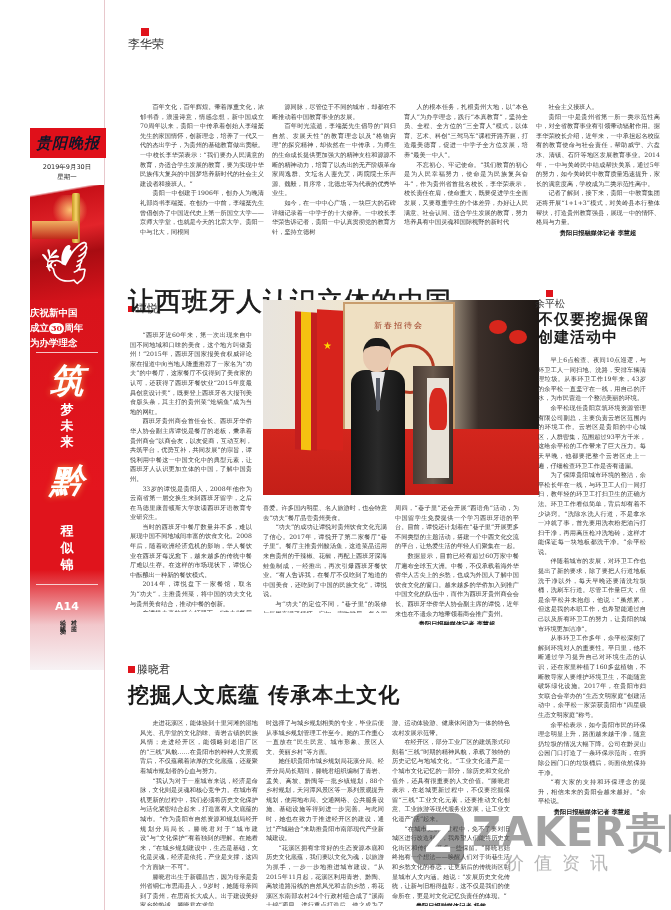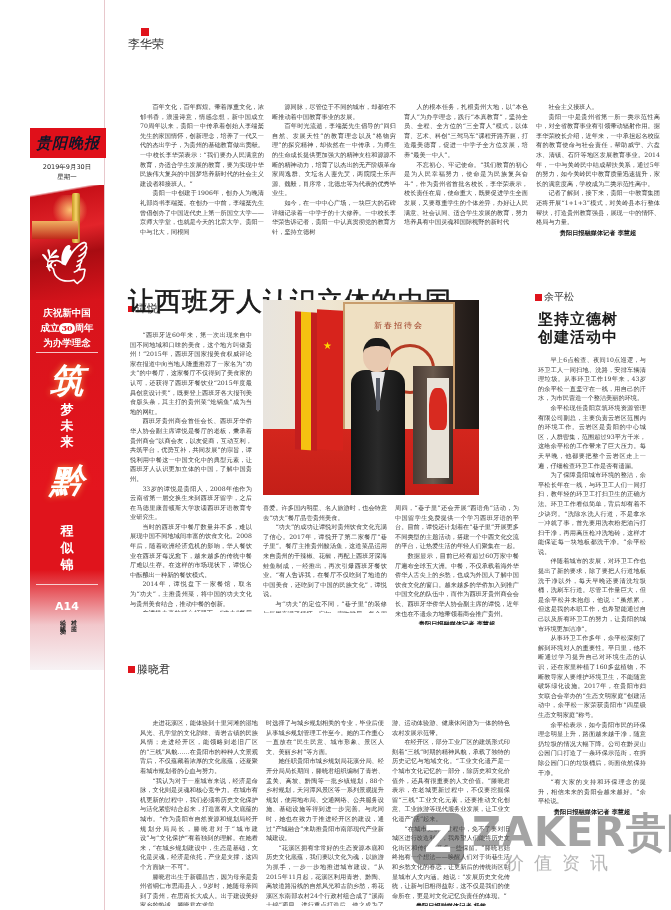--- a/index.html
+++ b/index.html
@@ -14,21 +14,21 @@
     background: linear-gradient(170deg, #fff 0%, #fff 8%, #c81018 10%, #e3242a 40%, #a80c12 60%, #d9141c 100%); overflow: hidden; }
   .hero-img .tower { position: absolute; left: 42px; top: 8px; width: 8px; height: 50px; background: linear-gradient(90deg, #c89a20, #f6d46a, #b0801a); border-radius: 2px; }
   .hero-img .glow { position: absolute; left: 20px; top: 10px; width: 40px; height: 30px; background: radial-gradient(circle, rgba(255,210,120,0.9), rgba(255,150,60,0) 70%); }
   .hero-img .gate { position: absolute; left: 2px; top: 36px; width: 46px; height: 18px; background: linear-gradient(180deg, #f0b060, #c02a1a); }
   .hero-img .dove { position: absolute; left: 12px; top: 60px; font-size: 40px; color: #fff; line-height: 40px; transform: rotate(-10deg); }
   .red-panel { position: absolute; left: 30px; top: 300px; width: 74px; height: 190px;
     background: linear-gradient(180deg, #d8131b 0%, #e4151e 100%); }
   .red-panel-2 { position: absolute; left: 30px; top: 490px; width: 74px; height: 80px; background: #e0141c; }
   .fade-panel { position: absolute; left: 30px; top: 570px; width: 74px; height: 100px;
     background: linear-gradient(180deg, #e0141c 0%, #f2c8cc 55%, #f7f2f4 100%); }
-  .special-title { position: absolute; left: 30px; top: 305px; width: 74px; text-align: center; color: #fff;
+  .special-title { position: absolute; left: 30px; top: 305px; width: 74px; text-align: left; color: #fff;
     font-family: "DejaVu Serif", serif; font-weight: bold; font-size: 9.5px; line-height: 15px; }
   .special-title .num70 { display: inline-block; background: #fff; color: #e0141c; border-radius: 6px; padding: 0 2px; font-size: 8px; line-height: 11px; }
   .divider-w { position: absolute; left: 36px; width: 62px; height: 1px; background: rgba(255,255,255,0.75); }
   .calli-big { position: absolute; left: 30px; width: 74px; text-align: center; color: #fff;
     font-family: "DejaVu Serif", serif; font-weight: bold; font-style: italic; font-size: 34px; line-height: 40px;
     text-shadow: 0 0 6px rgba(255,200,80,0.7); }
   .calli-small { position: absolute; left: 30px; width: 74px; text-align: center; color: #fff;
     font-family: "DejaVu Serif", serif; font-weight: bold; font-size: 13px; line-height: 15px; }
   .page-num { position: absolute; left: 30px; top: 600px; width: 74px; text-align: center; color: #fff; font-weight: bold; font-size: 11px; }
   .editors { position: absolute; top: 615px; writing-mode: vertical-rl; font-size: 6px; color: #222; line-height: 8px; }
@@ -37,21 +37,21 @@
   .main { position: absolute; left: 110px; top: 0; width: 561px; height: 910px; }
   .byline { position: absolute; display: flex; align-items: center; font-size: 11px; color: #333; }
   .byline .sq { display: inline-block; width: 7px; height: 7px; background: #e0141c; margin-right: 2px; }
   .headline { position: absolute; font-weight: bold; color: #1a1a1a; white-space: nowrap; letter-spacing: 1px; }
 
   .cols { position: absolute; display: flex; gap: 8px; }
   .col { font-family: "DejaVu Serif", serif; font-size: 6.2px; line-height: 9.6px; color: #3a3a3a; text-align: justify; overflow: hidden; }
   .col p { text-indent: 2em; }
   .credit { font-family: "DejaVu Sans", sans-serif; font-weight: bold; font-size: 6.2px; text-align: center; color: #222; margin-top: 1px; }
 
-  .photo { position: absolute; left: 153px; top: 300px; width: 216px; height: 195px; overflow: hidden;
+  .photo { position: absolute; left: 153px; top: 300px; width: 276px; height: 195px; overflow: hidden;
     background: #f0abfc; }
   .photo .wall { position: absolute; left: 0; top: 0; width: 100%; height: 70%; background: linear-gradient(90deg, #e8e4de 0%, #efe6d2 30%, #eadcc0 60%, #3b2f2a 78%, #1e1815 100%); }
   .photo .banner { position: absolute; left: 80px; top: 2px; width: 112px; height: 140px; background: #efe0c2; border: 2px solid #c89d6d; }
   .photo .banner-title { position: absolute; left: 0; top: 16px; width: 100%; text-align: center; font-family: "DejaVu Serif", serif; font-size: 8px; color: #9b3a22; letter-spacing: 2px; }
   .photo .medallion { position: absolute; left: 40px; top: 40px; width: 50px; height: 50px; border-radius: 50%; border: 3px solid #b53b24; }
   .photo .floor { position: absolute; left: 0; bottom: 0; width: 100%; height: 34%; background: linear-gradient(180deg, #d4261d 0%, #c41f18 100%); }
   .photo .flag-es { position: absolute; left: 32px; top: 12px; width: 22px; height: 138px; background: linear-gradient(90deg, #c31e1e 0 28%, #f5c211 28% 72%, #c31e1e 72%); transform: skewY(4deg); }
   .photo .flag-cn { position: absolute; left: 54px; top: 10px; width: 26px; height: 140px; background: #d7231c; transform: skewY(3deg); }
   .photo .flag-cn .star { position: absolute; left: 6px; top: 30px; color: #ffd400; font-size: 10px; }
   .photo .person-body { position: absolute; left: 88px; top: 70px; width: 54px; height: 125px; background: linear-gradient(90deg, #141414, #2a2a2a, #141414); border-radius: 14px 14px 0 0; }
@@ -187,45 +187,46 @@
       <p>“功夫”的成功让谭悦对贵州饮食文化充满了信心。2017年，谭悦开了第二家餐厅“巷子里”。餐厅主推贵州酸汤鱼，这道菜品运用来自贵州的干辣椒、花椒，再配上西班牙深海鲑鱼制成，一经推出，再次引爆西班牙餐饮业。“有人告诉我，在餐厅不仅吃到了地道的中国美食，还吃到了中国的民族文化”，谭悦说。</p>
       <p>与“功夫”的定位不同，“巷子里”的装修与氛围充满了情怀，宛如一家咖啡厅。每个周末，谭悦都会在“巷子里”举办民谣音乐会，与当地人分享两国不同的音乐。每</p>
     </div>
     <div class="col" style="width:124px; height:122px;">
       <p style="text-indent:0">周四，“巷子里”还会开展“西语角”活动，为中国留学生免费提供一个学习西班牙语的平台。目前，谭悦还计划着在“巷子里”开展更多不同类型的主题活动，搭建一个中西文化交流的平台，让热爱生活的年轻人们聚集在一起。</p>
       <p>数据显示，目前已经有超过60万家中餐厅遍布全球五大洲。中餐，不仅承载着海外华侨华人舌尖上的乡愁，也成为外国人了解中国饮食文化的窗口。越来越多的华侨加入到推广中国文化的队伍中，而作为西班牙贵州商会会长、西班牙华侨华人协会副主席的谭悦，近年来也在不遗余力地带领着商会推广贵州。</p>
       <div class="credit">贵阳日报融媒体记者 李慧超</div>
     </div>
   </div>
 
-  <div class="byline" style="left:425px; top:290px; font-size:10px;">
+  <div class="byline" style="left:425px; top:290px; font-size:10px;flex-direction:column;">
     <span class="sq" style="width:7px;height:7px;"></span>
     <span>余平松</span>
   </div>
   <div class="headline" style="left:428px; top:310px; font-size:15px; line-height:18px;">
-    <div>坚持立德树</div>
+    <div>不仅要挖掘保留</div>
     <div>创建活动中</div>
   </div>
   <div class="cols" style="left:428px; top:355px;">
     <div class="col" style="width:108px; height:490px;">
       <p>早上6点检查、夜间10点巡逻，与环卫工人一同扫地、洗路，安排车辆清理垃圾。从事环卫工作19年来，43岁的余平松一直坚守在一线，用自己的汗水，为市民营造一个整洁美丽的环境。</p>
       <p>余平松现任贵阳京筑环境资源管理有限公司副总，主要负责云岩区范围内的环境工作。云岩区是贵阳的中心城区，人群密集，范围超过93平方千米，这给余平松的工作带来了巨大压力。每天早晚，他都要把整个云岩区走上一遍，仔细检查环卫工作是否有遗漏。</p>
       <p>为了保障贵阳城市环境的整洁，余平松长年在一线，与环卫工人们一同打扫，教年轻的环卫工打扫卫生的正确方法。环卫工作看似简单，背后却有着不少诀窍。“洗除水洗人行道，不是拿水一冲就了事，首先要用洗衣粉把油污打扫干净，再用高压枪冲洗地砖，这样才能保证每一块地板都洗干净。”余平松说。</p>
       <p>伴随着城市的发展，对环卫工作也提出了新的要求，除了要把人行道地板洗干净以外，每天早晚还要清洗垃圾桶，洗刷车行道。尽管工作量巨大，但是余平松并未抱怨，他说：“虽然累，但这是我的本职工作，也希望能通过自己以及所有环卫工的努力，让贵阳的城市环境更加洁净”。</p>
       <p>从事环卫工作多年，余平松深刻了解到环境对人的重要性。平日里，他不断通过学习提升自己对环境生态的认识，还在家里种植了160多盆植物，不断教导家人要维护环境卫生，不能随意破坏绿化设施。2017年，在贵阳市妇女联合会举办的“生态文明家庭”创建活动中，余平松一家荣获贵阳市“四星级生态文明家庭”称号。</p>
       <p>余平松表示，如今贵阳市民的环保理念明显上升，路面越来越干净，随意扔垃圾的情况大幅下降。公司在黔灵山公园门口打造了一条环保示范街，在拆除公园门口的垃圾桶后，街面依然保持干净。</p>
       <p>“有大家的支持和环保理念的提升，相信未来的贵阳会越来越好。”余平松说。</p>
       <div class="credit">贵阳日报融媒体记者 李慧超</div>
     </div>
   </div>
 
   <div class="byline" style="left:18px; top:662px; font-size:11px;">
     <span class="sq" style="width:7px;height:7px;"></span>
     <span>滕晓君</span>
   </div>
+  <div class="headline" style="left:18px; top:680px; font-size:21px; line-height:30px;">挖掘人文底蕴  传承本土文化</div>
 
   <div class="cols" style="left:30px; top:718px;">
     <div class="col" style="width:118px; height:188px;">
       <p>走进花溪区，能体验到十里河滩的湿地风光、孔学堂的文化韵味、青岩古镇的民族风情；走进经开区，能领略到老旧厂区的“三线”风貌……在贵阳市的种种人文景观背后，不仅蕴藏着浓厚的文化底蕴，还凝聚着城市规划者的心血与努力。</p>
       <p>“我认为对于一座城市来说，经济是命脉，文化则是灵魂和核心竞争力。在城市有机更新的过程中，我们必须将历史文化保护与活化紧密结合起来，打造富有人文底蕴的城市。”作为贵阳市自然资源和规划局经开规划分局局长，滕晓君对于“城市建设”与“文化保护”有着独到的理解。在她看来，“在城乡规划建设中，生态是基础，文化是灵魂，经济是依托，产业是支撑，这四个方面缺一不可”。</p>
       <p>滕晓君出生于新疆昌吉，因为母亲是贵州省铜仁市思南县人，9岁时，她随母亲回到了贵州，在思南长大成人。出于建设美好家乡的热诚，滕晓君在求学</p>
     </div>
     <div class="col" style="width:118px; height:188px;">
       <p style="text-indent:0">时选择了与城乡规划相关的专业，毕业后便从事城乡规划管理工作至今。她的工作重心一直放在“民生民意、城市形象、景区人文、美丽乡村”等方面。</p>
       <p>她任职贵阳市城乡规划局花溪分局、经开分局局长期间，滕晓君组织编制了青岩、孟关、高坡、黔陶等一批乡镇规划，88个乡村规划，天河潭风景区等一系列景观提升规划，使用地布局、交通网络、公共服务设施、基础设施等得到进一步完善。与此同时，她也在致力于推进经开区的建设，通过“产城融合”来助推贵阳市南部现代产业新城建设。</p>

